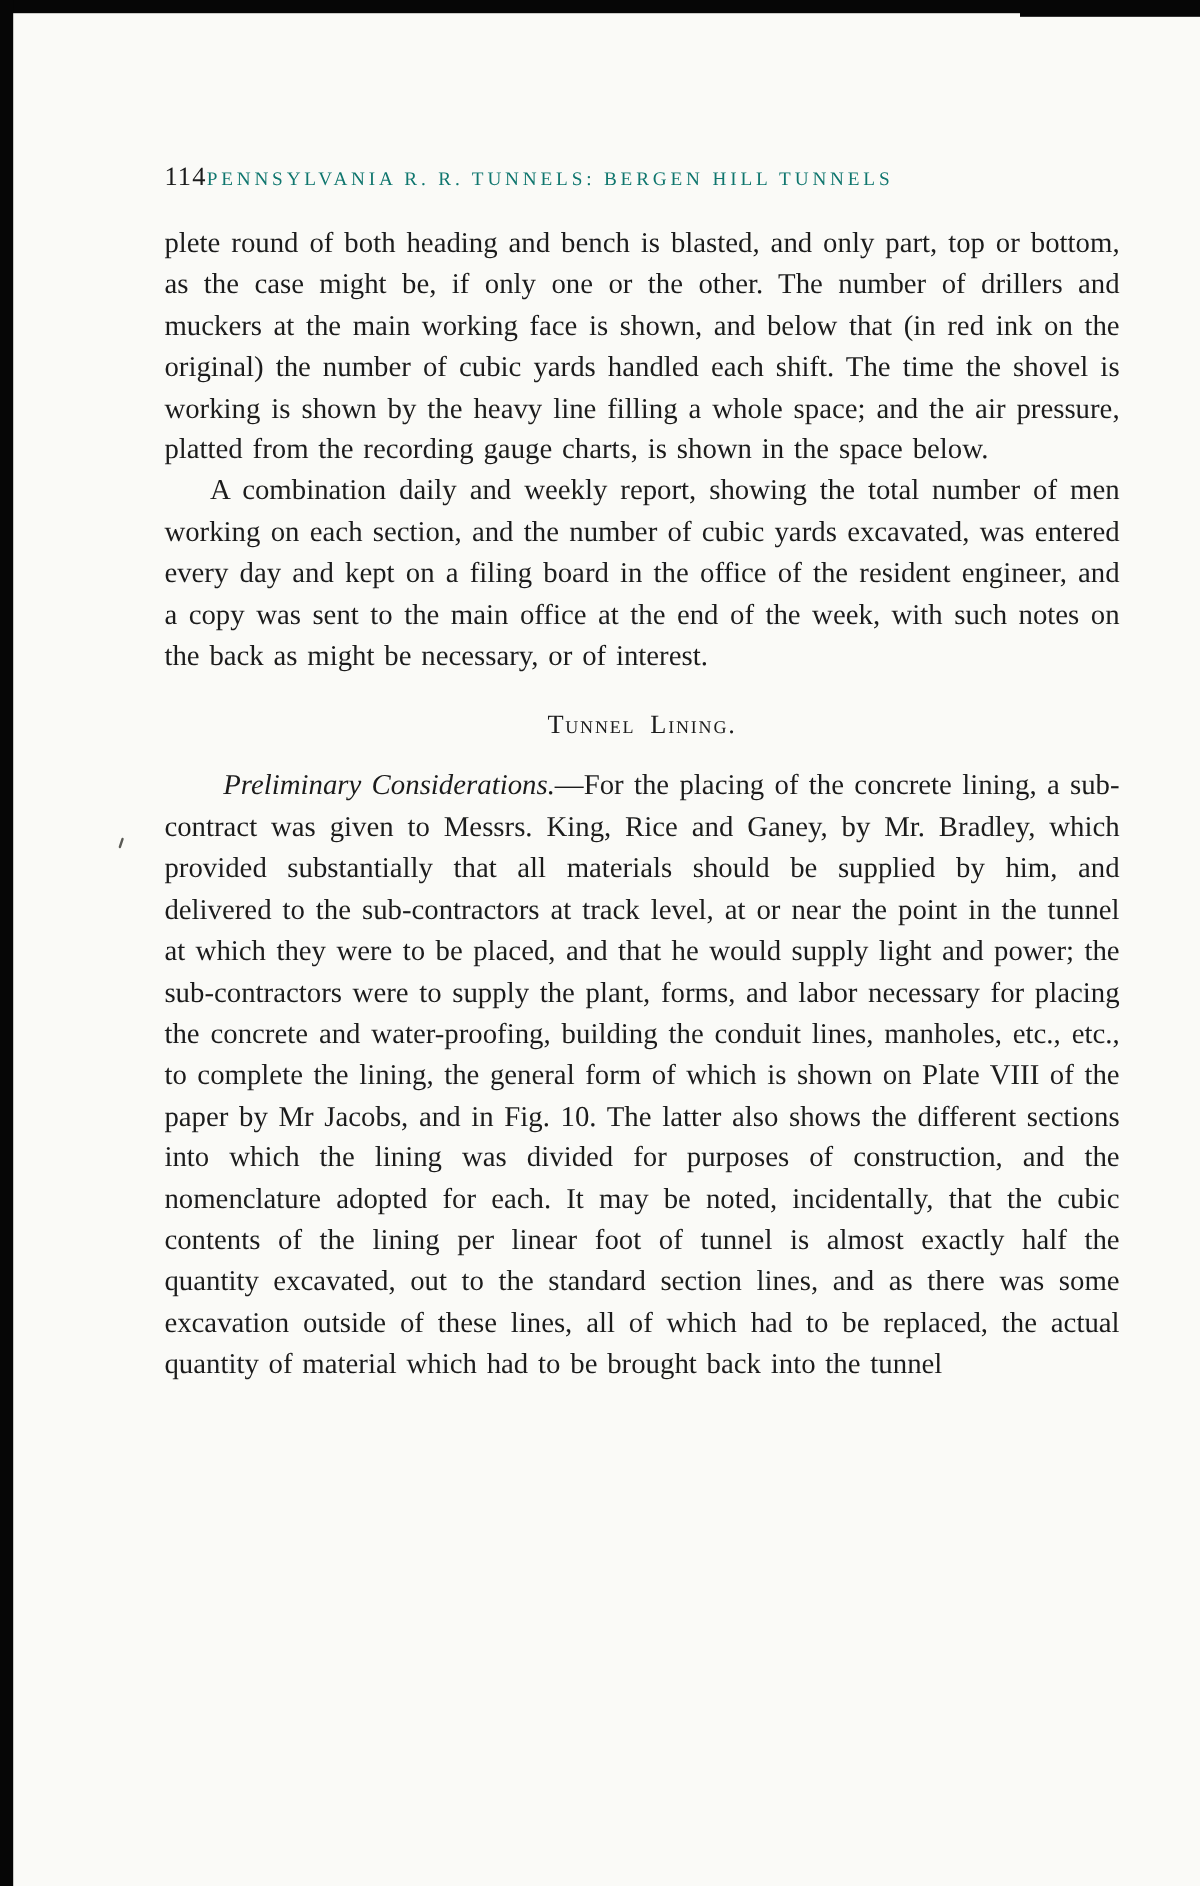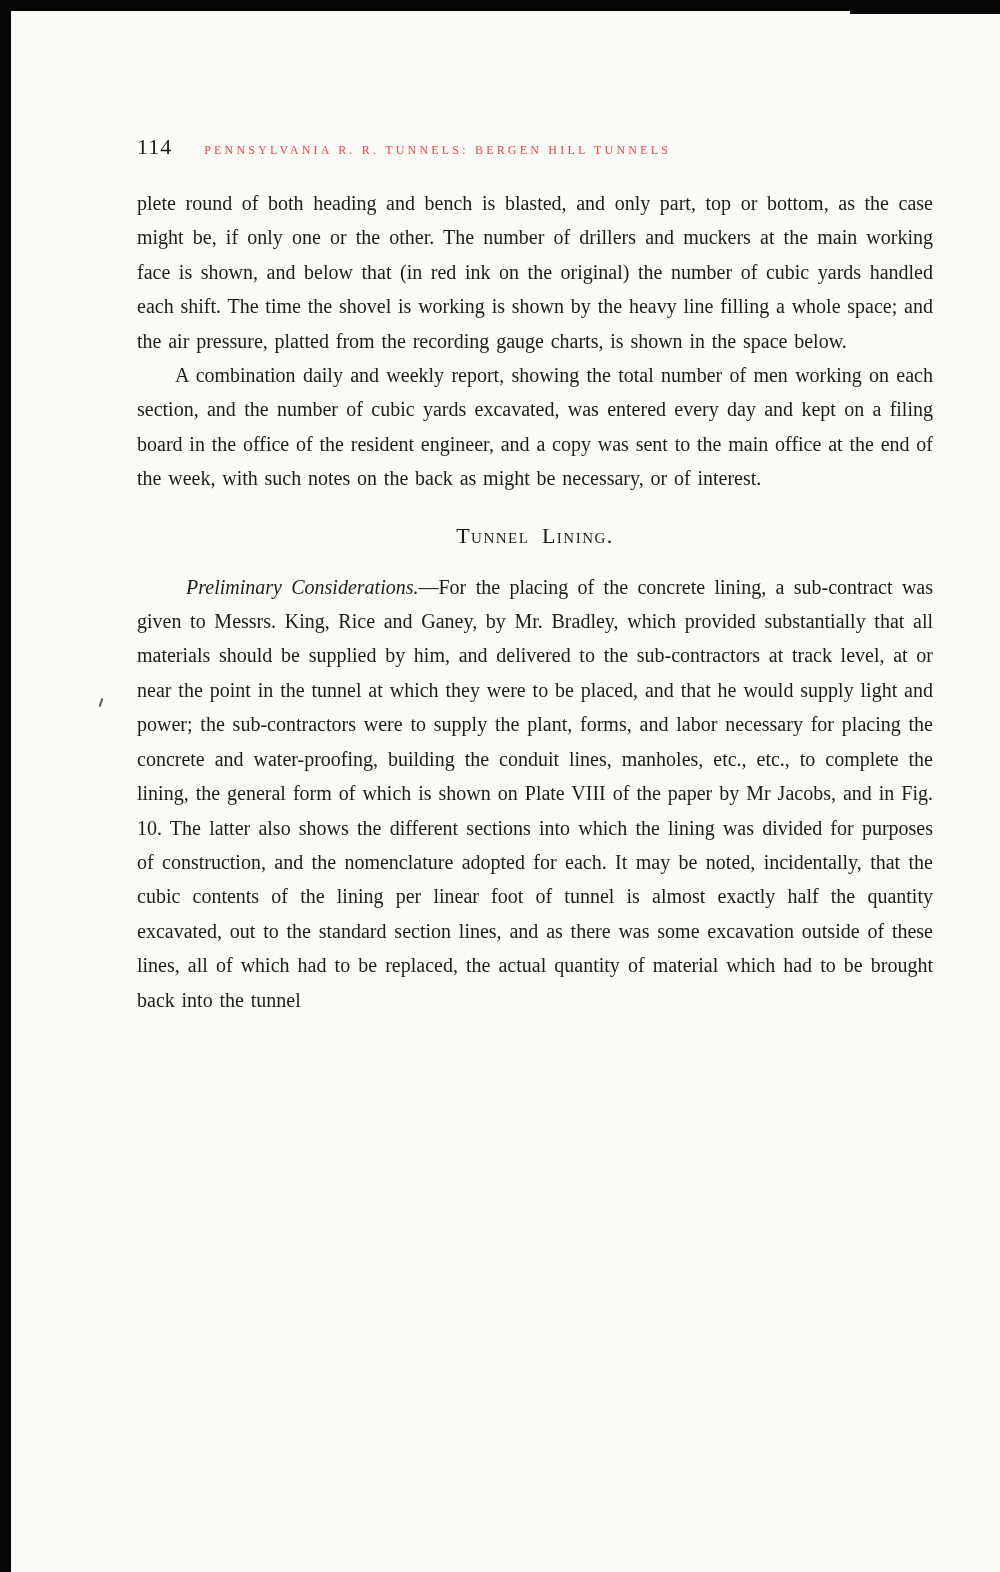--- a/index.html
+++ b/index.html
@@ -42,30 +42,29 @@
   }
   .page-header {
     display: flex;
     align-items: baseline;
     margin: 0 0 26px 0;
     white-space: nowrap;
   }
   .page-number {
     font-size: 22px;
     letter-spacing: 1px;
-    margin-right: 32px;
   }
   .running-title {
-    font-size: 12px;
+    font-size: 16px;
     letter-spacing: 3.2px;
-    color: #ef4444;
+    color: #0f766e;
   }
   .para {
     margin: 0;
-    font-size: 20px;
+    font-size: 24px;
     line-height: 34.4px;
     text-align: justify;
     text-indent: 38px;
     word-spacing: 0.09em;
   }
   .para.no-indent {
     text-indent: 0;
   }
   .section-heading {
     margin: 27px 0 21px 0;

